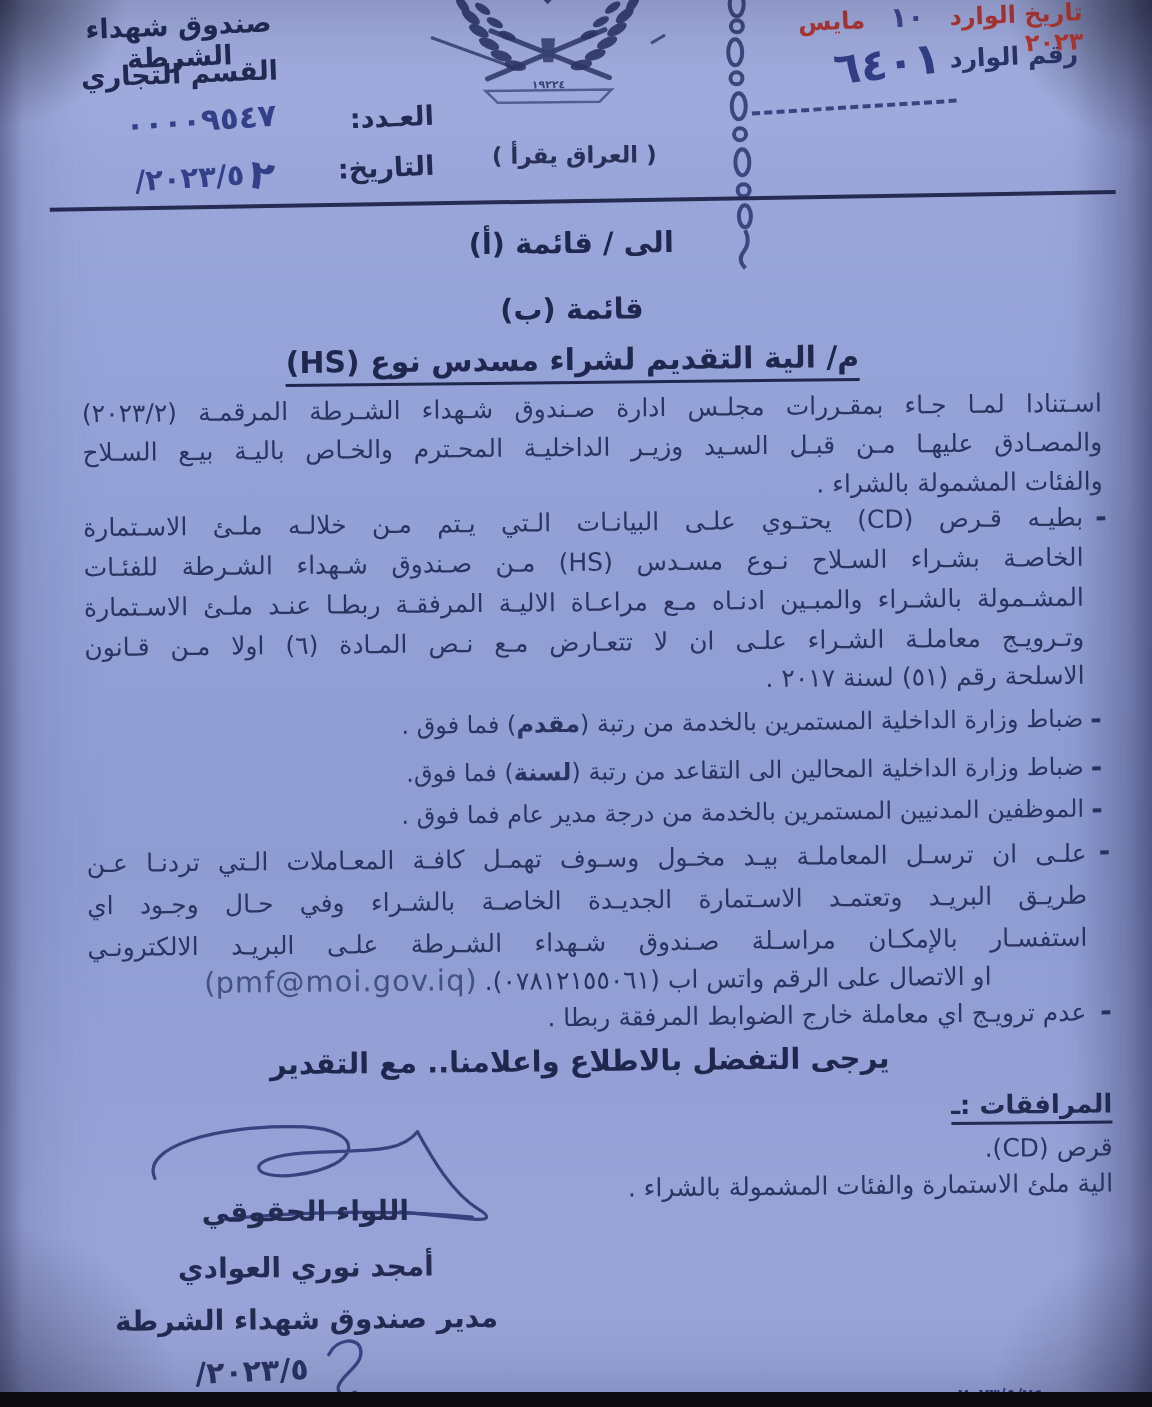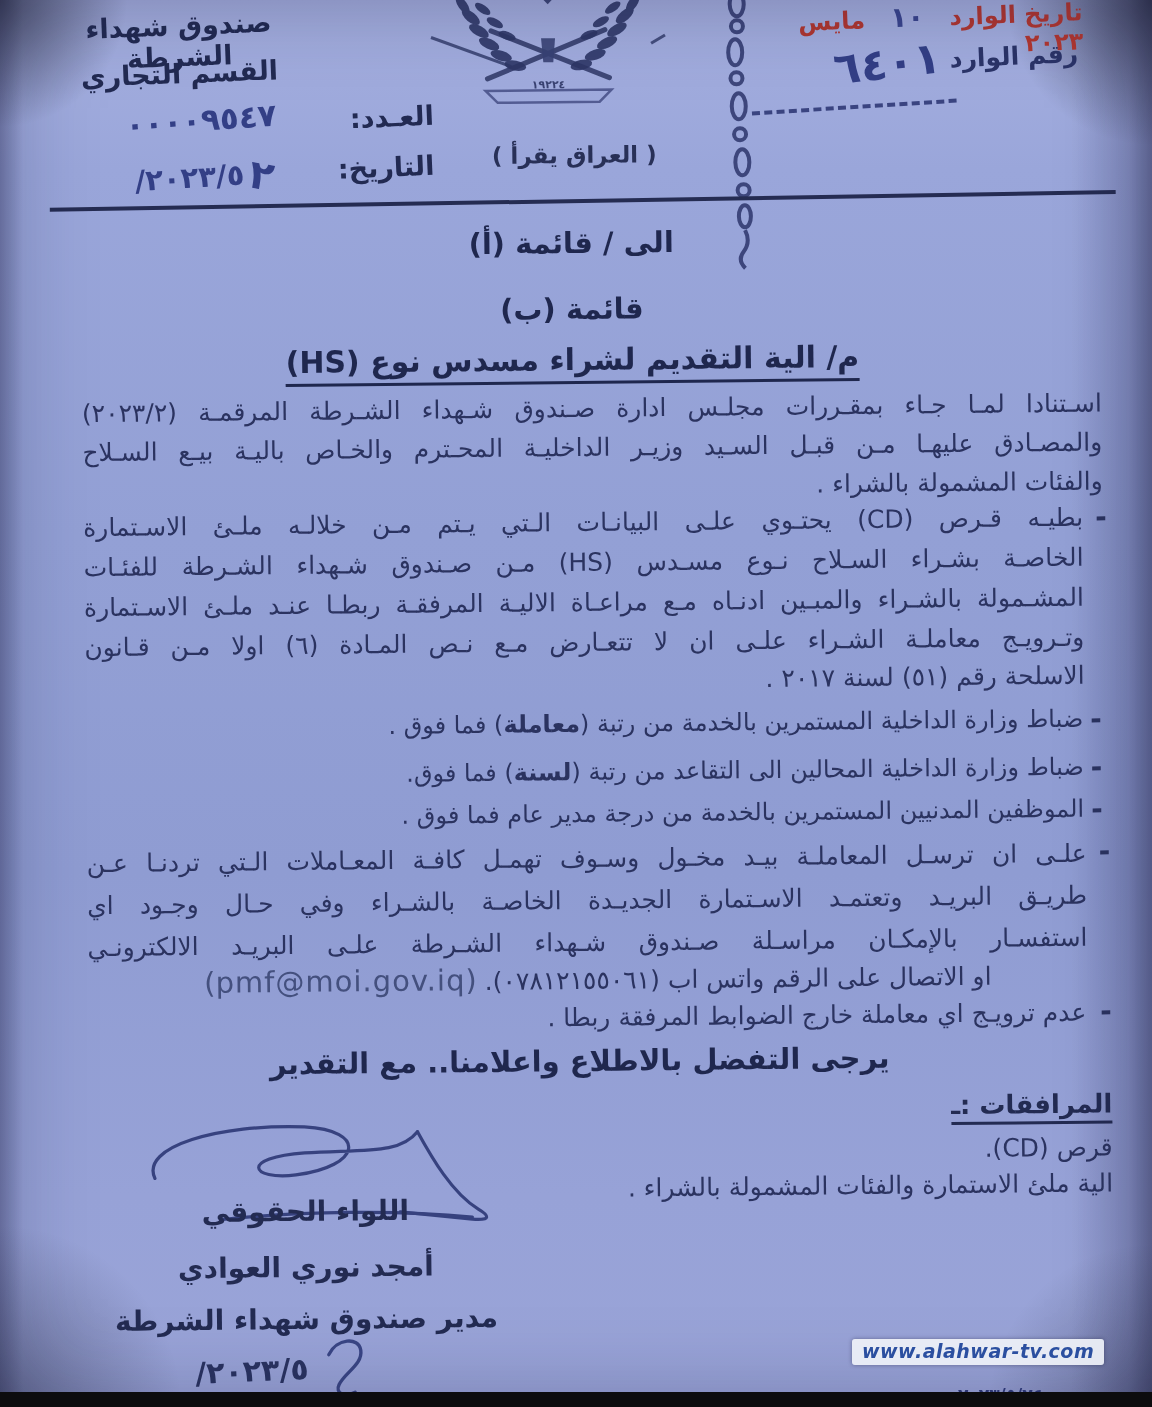--- a/index.html
+++ b/index.html
@@ -176,21 +176,21 @@
     <div class="abs line endline" style="left:85px;top:470px;width:1020px;">والفئات المشمولة بالشراء .</div>
 
     <div class="abs dash" style="left:1097px;top:506px;">-</div>
     <div class="abs line" style="left:85px;top:506px;width:1000px;">بطيـه قـرص (CD) يحتـوي علـى البيانـات الـتي يـتم مـن خلالـه ملـئ الاسـتمارة</div>
     <div class="abs line" style="left:85px;top:546px;width:1000px;">الخاصـة بشـراء السـلاح نـوع مسـدس (HS) مـن صـندوق شـهداء الشـرطة للفئـات</div>
     <div class="abs line" style="left:85px;top:586px;width:1000px;">المشـمولة بالشـراء والمبـين ادنـاه مـع مراعـاة الاليـة المرفقـة ربطـا عنـد ملـئ الاسـتمارة</div>
     <div class="abs line" style="left:85px;top:626px;width:1000px;">وتـرويـج معاملـة الشـراء علـى ان لا تتعـارض مـع نـص المـادة (٦) اولا مـن قـانون</div>
     <div class="abs line endline" style="left:85px;top:664px;width:1000px;">الاسلحة رقم (٥١) لسنة ٢٠١٧ .</div>
 
     <div class="abs dash" style="left:1090px;top:708px;">-</div>
-    <div class="abs rank" style="left:85px;top:710px;width:998px;"><span>ضباط وزارة الداخلية المستمرين بالخدمة من رتبة (</span><span class="b">معاملة</span><span>) فما فوق .</span></div>
+    <div class="abs rank" style="left:85px;top:710px;width:998px;"><span>ضباط وزارة الداخلية المستمرين بالخدمة من رتبة (</span><span class="b">مقدم</span><span>) فما فوق .</span></div>
     <div class="abs dash" style="left:1090px;top:756px;">-</div>
     <div class="abs rank" style="left:85px;top:758px;width:998px;"><span>ضباط وزارة الداخلية المحالين الى التقاعد من رتبة (</span><span class="b">لسنة</span><span>) فما فوق.</span></div>
     <div class="abs dash" style="left:1090px;top:798px;">-</div>
     <div class="abs rank" style="left:85px;top:800px;width:998px;"><span>الموظفين المدنيين المستمرين بالخدمة من درجة مدير عام فما فوق .</span></div>
 
     <div class="abs dash" style="left:1097px;top:840px;">-</div>
     <div class="abs line" style="left:85px;top:842px;width:1000px;">علـى ان ترسـل المعاملـة بيـد مخـول وسـوف تهمـل كافـة المعـاملات الـتي تردنـا عـن</div>
     <div class="abs line" style="left:85px;top:884px;width:1000px;">طريـق البريـد وتعتمـد الاسـتمارة الجديـدة الخاصـة بالشـراء وفي حـال وجـود اي</div>
     <div class="abs line" style="left:85px;top:926px;width:1000px;">استفسـار بالإمكـان مراسـلة صـندوق شـهداء الشـرطة علـى البريـد الالكترونـي</div>
     <div class="abs p3last" style="left:85px;top:962px;width:1020px;">
@@ -225,19 +225,16 @@
     <div class="abs" style="left:308px;top:1330px;width:70px;height:72px;">
       <svg width="70" height="72" viewBox="0 0 70 72">
         <path d="M14 22 C 22 6 44 4 46 18 C 48 32 30 40 24 52 C 20 60 28 66 40 60" fill="none" stroke="#303c7c" stroke-width="3.4" stroke-linecap="round" opacity="0.9"></path>
       </svg>
     </div>
 
   </div>
 
   <div class="cutnum" style="left:958px;top:1385px;">٢٠٢٣/٥/٢٤</div>
 
-  <div class="wm" style="left:852px;top:1339px;">
-    <span>www.alahwar-tv.com</span>
-  </div>
 
   <div class="bar"></div>
   <div class="vignette"></div>
 </div>
 
 </body></html>

